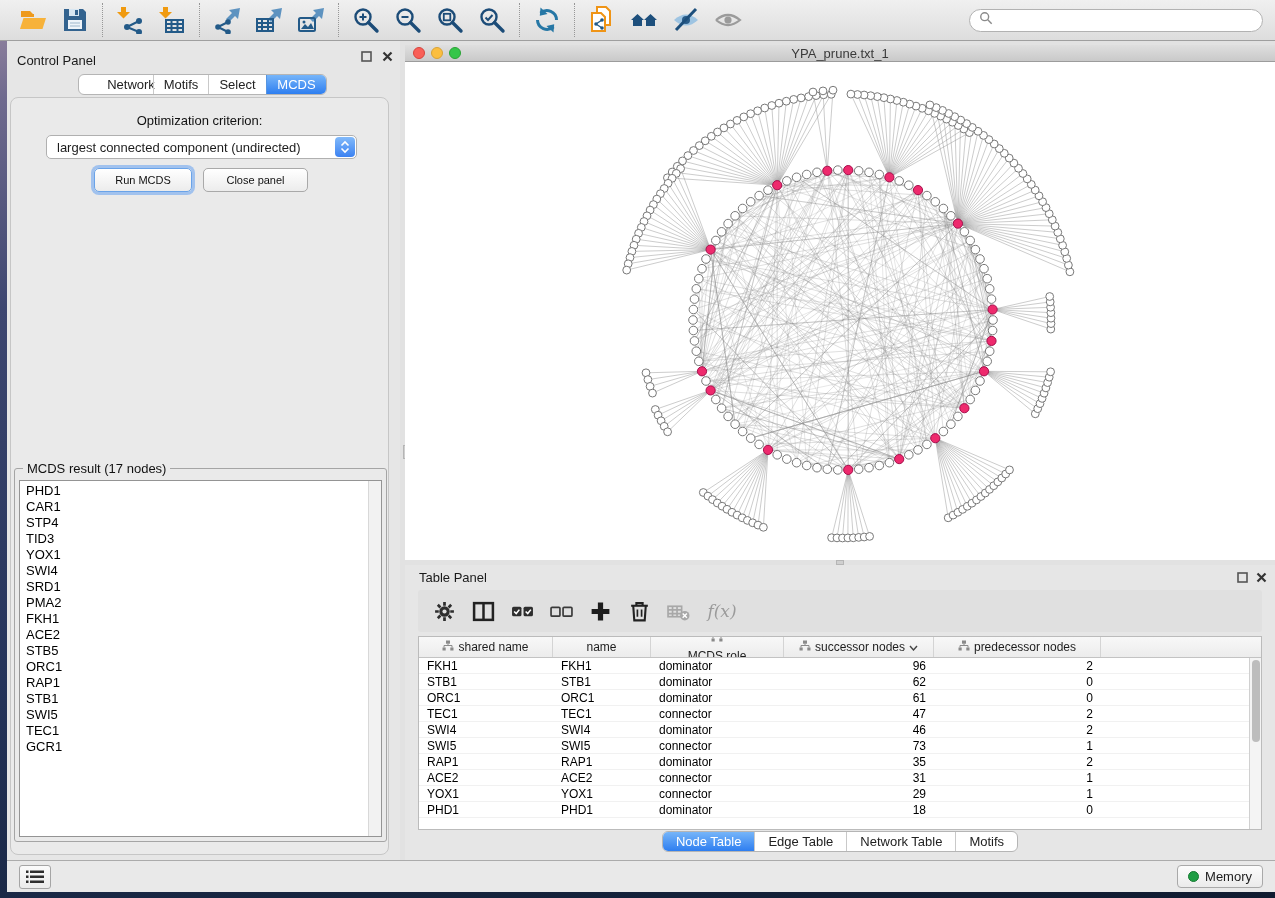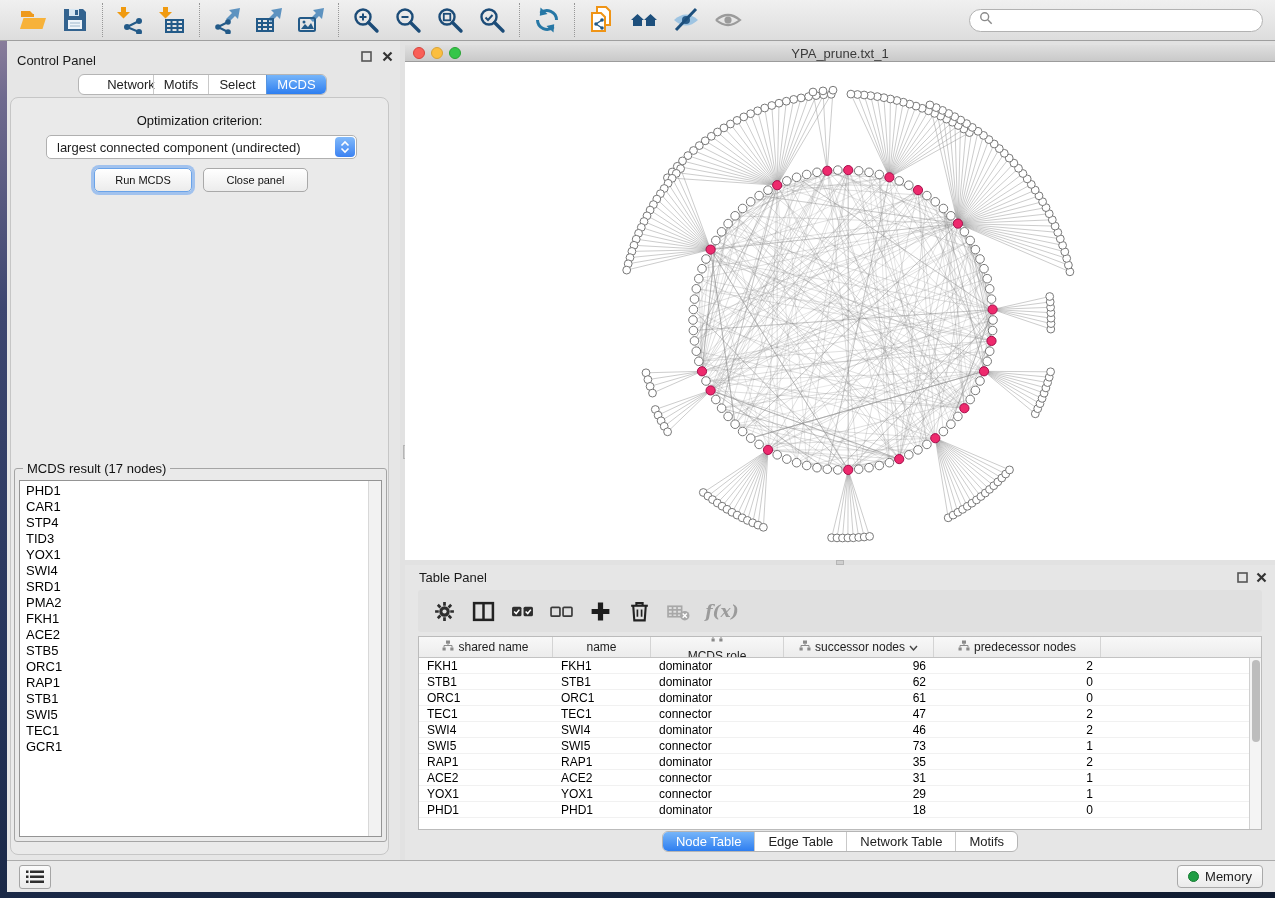--- a/index.html
+++ b/index.html
@@ -65,21 +65,21 @@
   .lights { display:flex; gap:6px; margin-left:8px; }
   .light { width:12px; height:12px; border-radius:50%; }
   .net-title { position:absolute; left:0; width:100%; text-align:center; font-size:13px; color:#3a3a3a; }
   .net-canvas { left:0; top:21px; width:870px; height:498px; background:#ffffff; }
 
   
   .tpanel { left:0; top:524px; width:870px; height:295px; background:#e6e6e6; }
   .tp-toolbar { left:13px; top:25px; width:844px; height:42px; background:#e0e0e0; border-radius:3px;
     display:flex; align-items:center; gap:15px; padding-left:14px; }
   .tp-icon { width:24px; height:24px; display:flex; align-items:center; justify-content:center; }
-  .fx { font-family:"DejaVu Serif", serif; font-style:italic; font-size:17px; color:#9b9b9b;font-weight:bold; }
+  .fx { font-family:"DejaVu Serif", serif; font-style:italic; font-size:17px; color:#9b9b9b; }
   .ntable { left:13px; top:71px; width:844px; height:194px; background:#fff; border:1px solid #bbbbbb; overflow:hidden; }
   .thead { display:flex; height:21px; background:linear-gradient(#f8f8f8,#ececec); border-bottom:1px solid #c3c3c3; }
   .th { display:flex; align-items:center; justify-content:center; gap:4px; font-size:12px; color:#1d1d1d;
     border-right:1px solid #d4d4d4; overflow:hidden; white-space:nowrap; }
   .tbody .tr { display:flex; height:16px; align-items:center; border-bottom:1px solid #f1f1f1; }
   .td { font-size:12px; color:#000; padding:0 8px; overflow:hidden; white-space:nowrap; }
   .td.right { text-align:right; }
   .tscroll { position:absolute; top:21px; right:0; bottom:0; width:12px; background:#f4f4f4; border-left:1px solid #d0d0d0; }
   .tthumb { position:absolute; left:1.5px; top:2px; width:8px; height:82px; background:#bdbdbd; border-radius:4px; }
   .tp-tabs { left:0; top:266px; width:870px; height:22px; display:flex; justify-content:center; }

